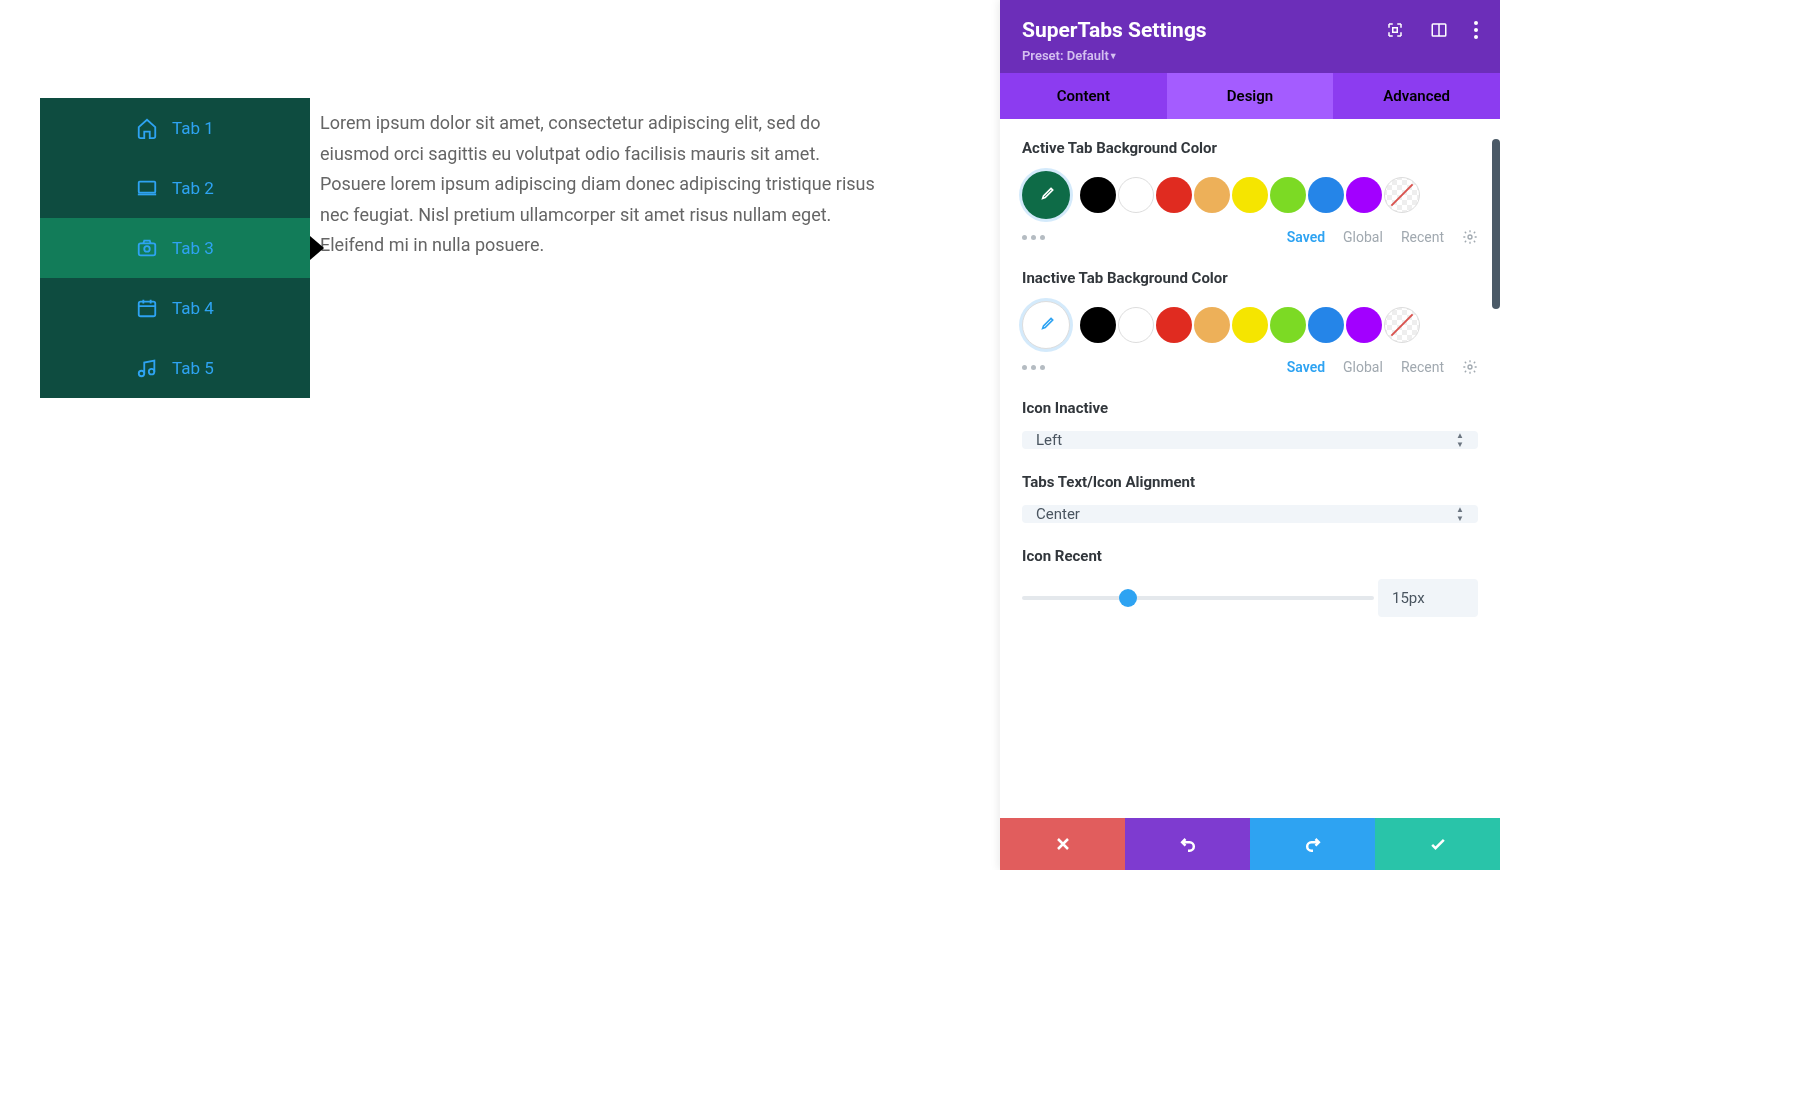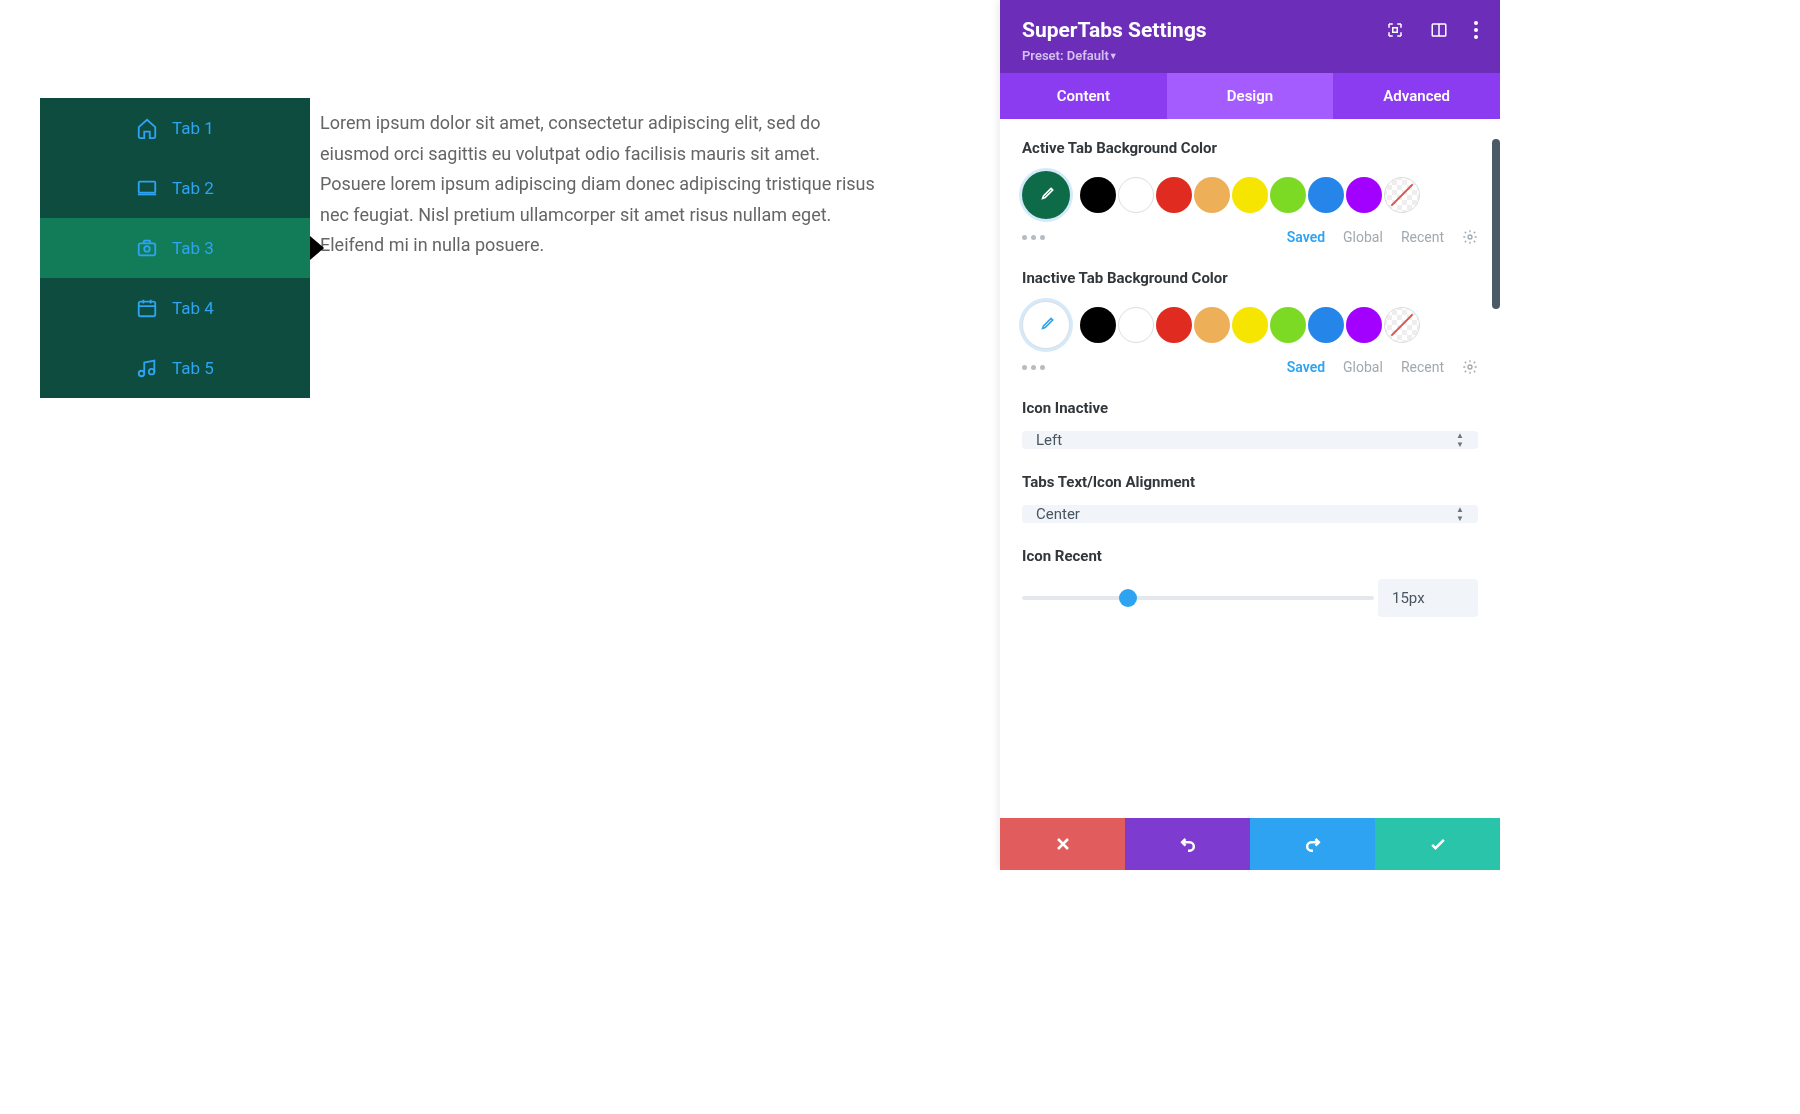--- a/index.html
+++ b/index.html
@@ -112,21 +112,21 @@
 .preset-caret { font-size: 9px; }
 
 .panel-tabs {
   display: flex;
   background: #8c3cf0;
 }
 .panel-tab {
   flex: 1;
   text-align: center;
   padding: 14px 0;
-  color: #ffffff;
+  color: #000000;
   font-size: 15px;
   font-weight: 600;
   cursor: pointer;
 }
 .panel-tab.active {
   background: #a45cff;
 }
 
 .panel-body {
   flex: 1;

